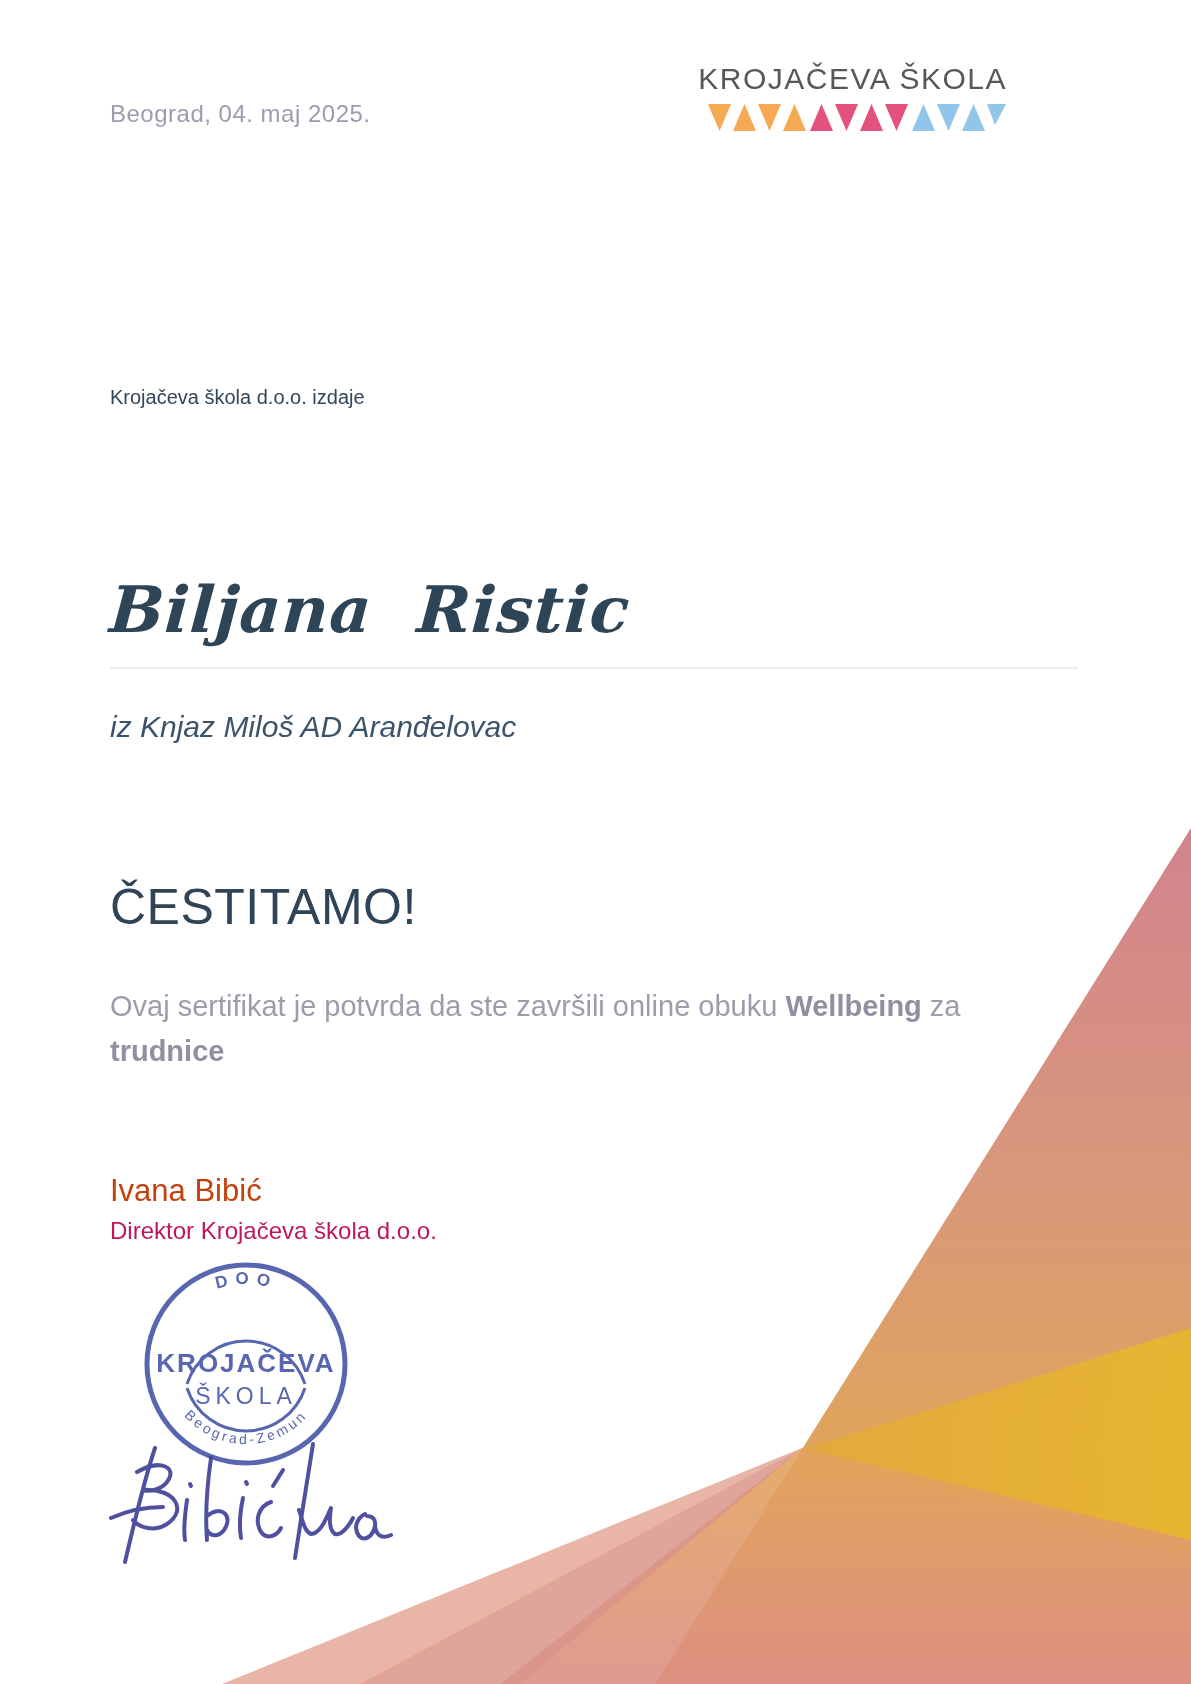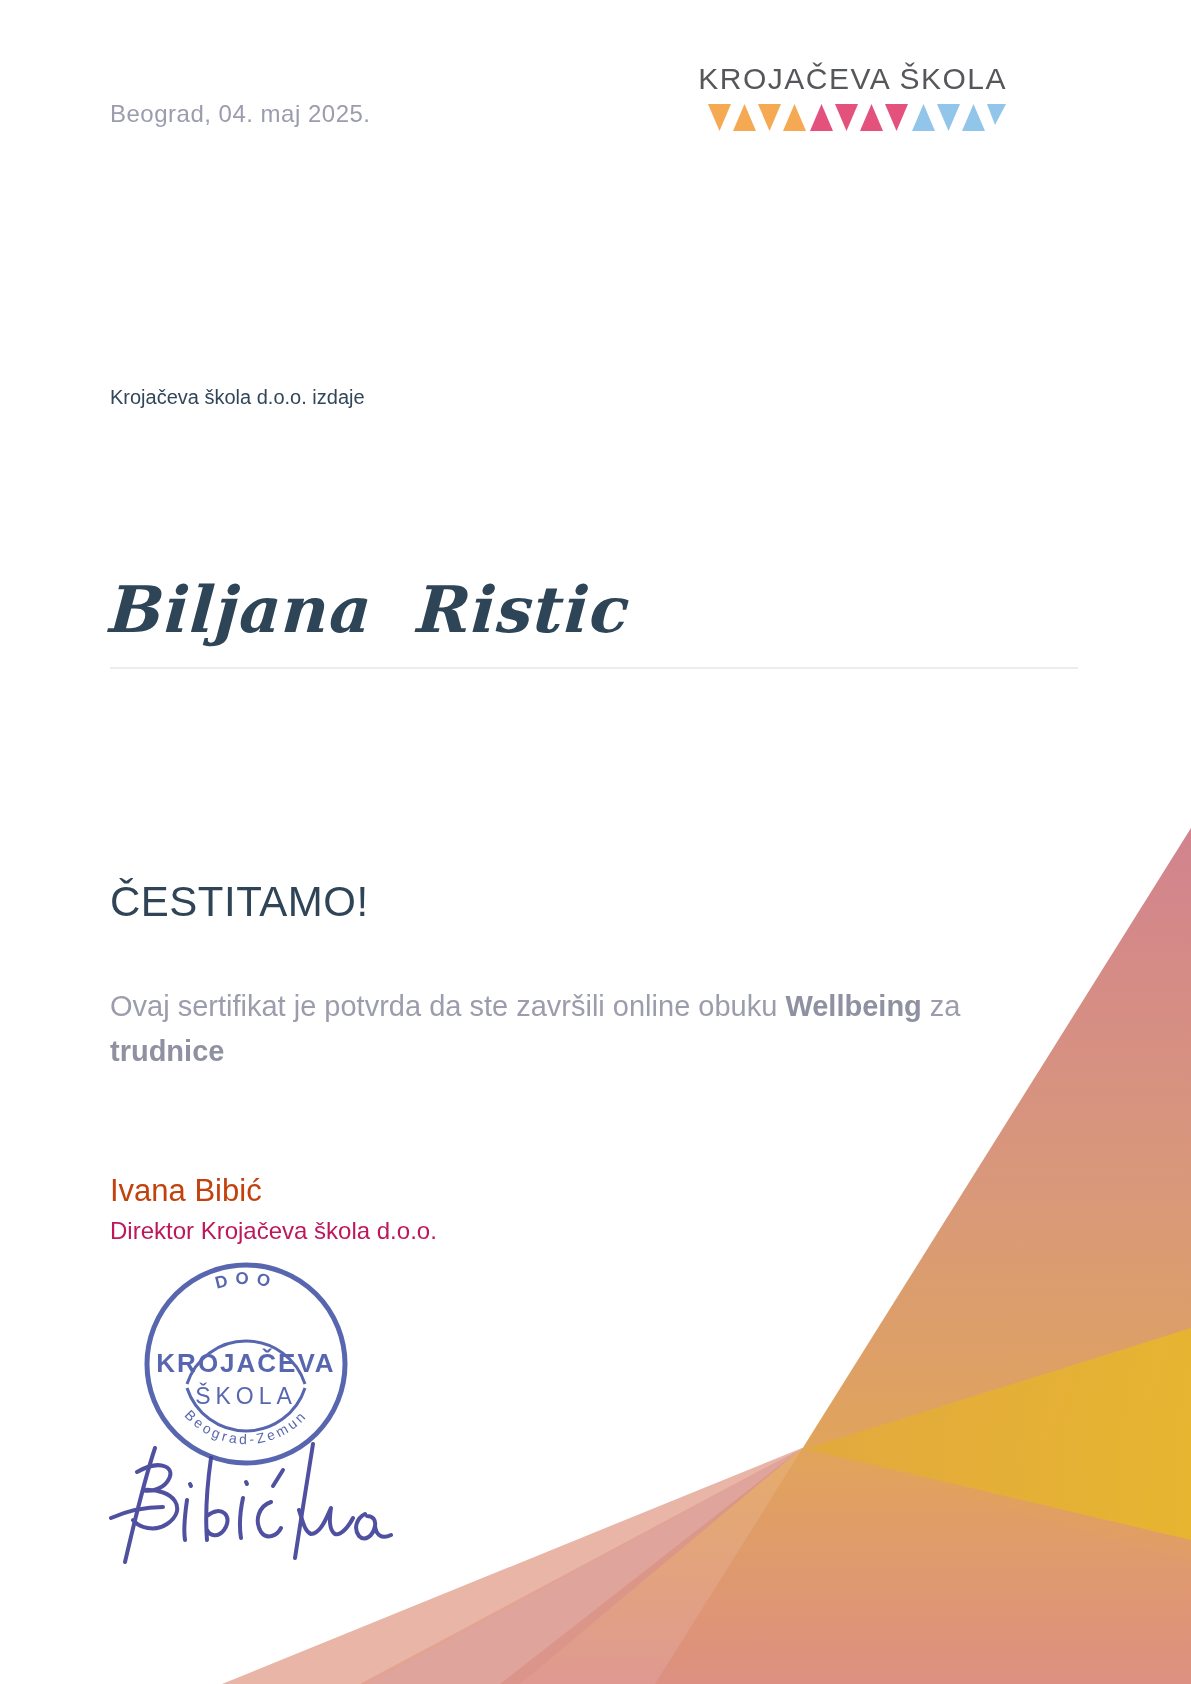--- a/index.html
+++ b/index.html
@@ -48,21 +48,21 @@
     position:absolute;left:110px;top:667px;
     width:968px;height:2px;background:#ececec;
   }
   .recipient-origin{
     position:absolute;left:110px;top:710px;
     font-size:30px;font-style:italic;font-weight:500;color:#3b536b;
   }
   
   .congrats{
     position:absolute;left:110px;top:878px;
-    font-size:42px;font-weight:500;color:#2f4457;letter-spacing:.5px;
+    font-size:50px;font-weight:500;color:#2f4457;letter-spacing:.5px;
   }
   .body-text{
     position:absolute;left:110px;top:943px;width:920px;
     font-size:29px;line-height:1.55;color:#9c9dac;margin-top:41px;
   }
   .body-text b{font-weight:700;color:#8f90a1;}
   
   .signer-name{
     position:absolute;left:110px;top:1173px;
     font-size:31px;color:#c2410c;
@@ -126,20 +126,21 @@
       <polygon points="230,1 253,1 241.5,28" fill="#92C5EA"></polygon>
       <polygon points="255,28 278,28 266.5,1" fill="#92C5EA"></polygon>
       <polygon points="280,1 299,1 288,22" fill="#92C5EA"></polygon>
     </svg>
   </div>
 
   <div class="issuer-line">Krojačeva škola d.o.o. izdaje</div>
 
   <div class="recipient-name">Biljana Ristic</div>
   <div class="name-underline"></div>
+  <div class="recipient-origin">iz Knjaz Miloš AD Aranđelovac</div>
 
   <div class="congrats">ČESTITAMO!</div>
   <div class="body-text"><span>Ovaj sertifikat je potvrda da ste završili online obuku </span><b>Wellbeing</b><span> za </span><b>trudnice</b></div>
 
   <div class="signer-name">Ivana Bibić</div>
   <div class="signer-title">Direktor Krojačeva škola d.o.o.</div>
 
   <svg class="stamp" width="212" height="212" viewBox="0 0 212 212" role="img">
     <defs>
       <path id="stampTopArc" d="M 22,110 A 84,84 0 0 1 190,110" fill="none"></path>

